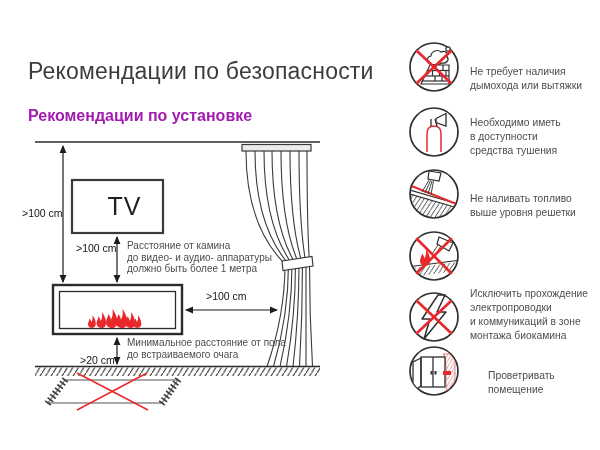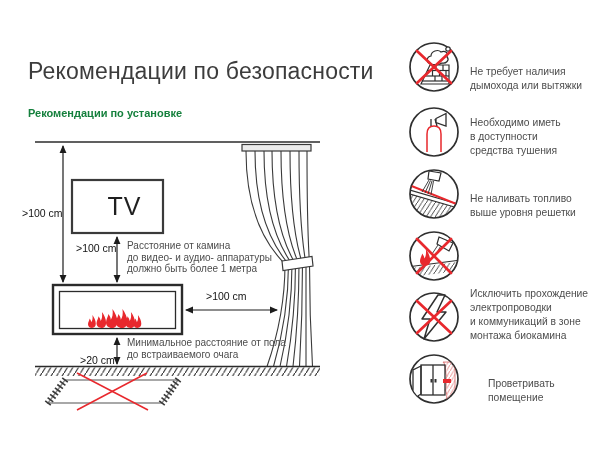--- a/index.html
+++ b/index.html
@@ -1,19 +1,19 @@
 <!DOCTYPE html>
 <html><head>
 <meta charset="utf-8">
 <style>
   html,body{margin:0;padding:0;background:#fff;}
   .page{position:relative;width:600px;height:450px;background:#fff;overflow:hidden;
         font-family:"Liberation Sans",sans-serif;color:#2f2f2f;}
   .title{position:absolute;left:28px;top:40px;font-size:23px;font-weight:400;color:#3c3c3c;letter-spacing:.2px;margin-top:18px;}
-  .subtitle{position:absolute;left:28px;top:107px;font-size:11px;font-weight:700;color:#15803d;}
+  .subtitle{position:absolute;left:28px;top:107px;font-size:16px;font-weight:700;color:#a21caf;}
   .diagram-svg{position:absolute;left:20px;top:130px;}
   .mlabel{position:absolute;font-size:10.5px;font-weight:400;color:#141414;white-space:nowrap;}
   .note{position:absolute;font-size:10px;line-height:11.5px;color:#4d4d4d;white-space:pre-line;}
   .tv-text{position:absolute;left:72px;top:180px;width:105px;height:53px;display:flex;align-items:center;justify-content:center;
            font-size:25px;font-weight:500;letter-spacing:1px;color:#1f1f1f;}
   .safety-row{position:absolute;left:408px;width:186px;display:flex;align-items:flex-end;gap:10px;height:52px;}
   .safety-row svg{flex:0 0 52px;}
   .item-text{font-size:10.3px;line-height:14px;color:#4d4d4d;white-space:pre-line;}
 </style>
 </head>
@@ -220,21 +220,21 @@
         <line x1="9" y1="10" x2="43" y2="42"></line>
           <line x1="43" y1="10" x2="9" y2="42"></line>
       </g>
     </svg>
     <div class="item-text">Исключить прохождение
 электропроводки
 и коммуникаций в зоне
 монтажа биокамина</div>
   </div>
 
-  <div class="safety-row" style="top:353px;gap:28px;">
+  <div class="safety-row" style="top:345px;gap:28px;">
     <svg width="52" height="52" viewBox="0 0 52 52">
       <defs>
         <clipPath id="clip6">
             <circle cx="26" cy="26" r="23.6"></circle>
           </clipPath>
         <pattern id="hR6" width="3.5" height="6" patternUnits="userSpaceOnUse">
           <line x1="0" y1="6" x2="3.5" y2="0" stroke="#eda2a2" stroke-width="1"></line>
         </pattern>
       </defs>
       <circle cx="26" cy="26" r="24" fill="#fff" stroke="#2f2f2f" stroke-width="1.7"></circle>

